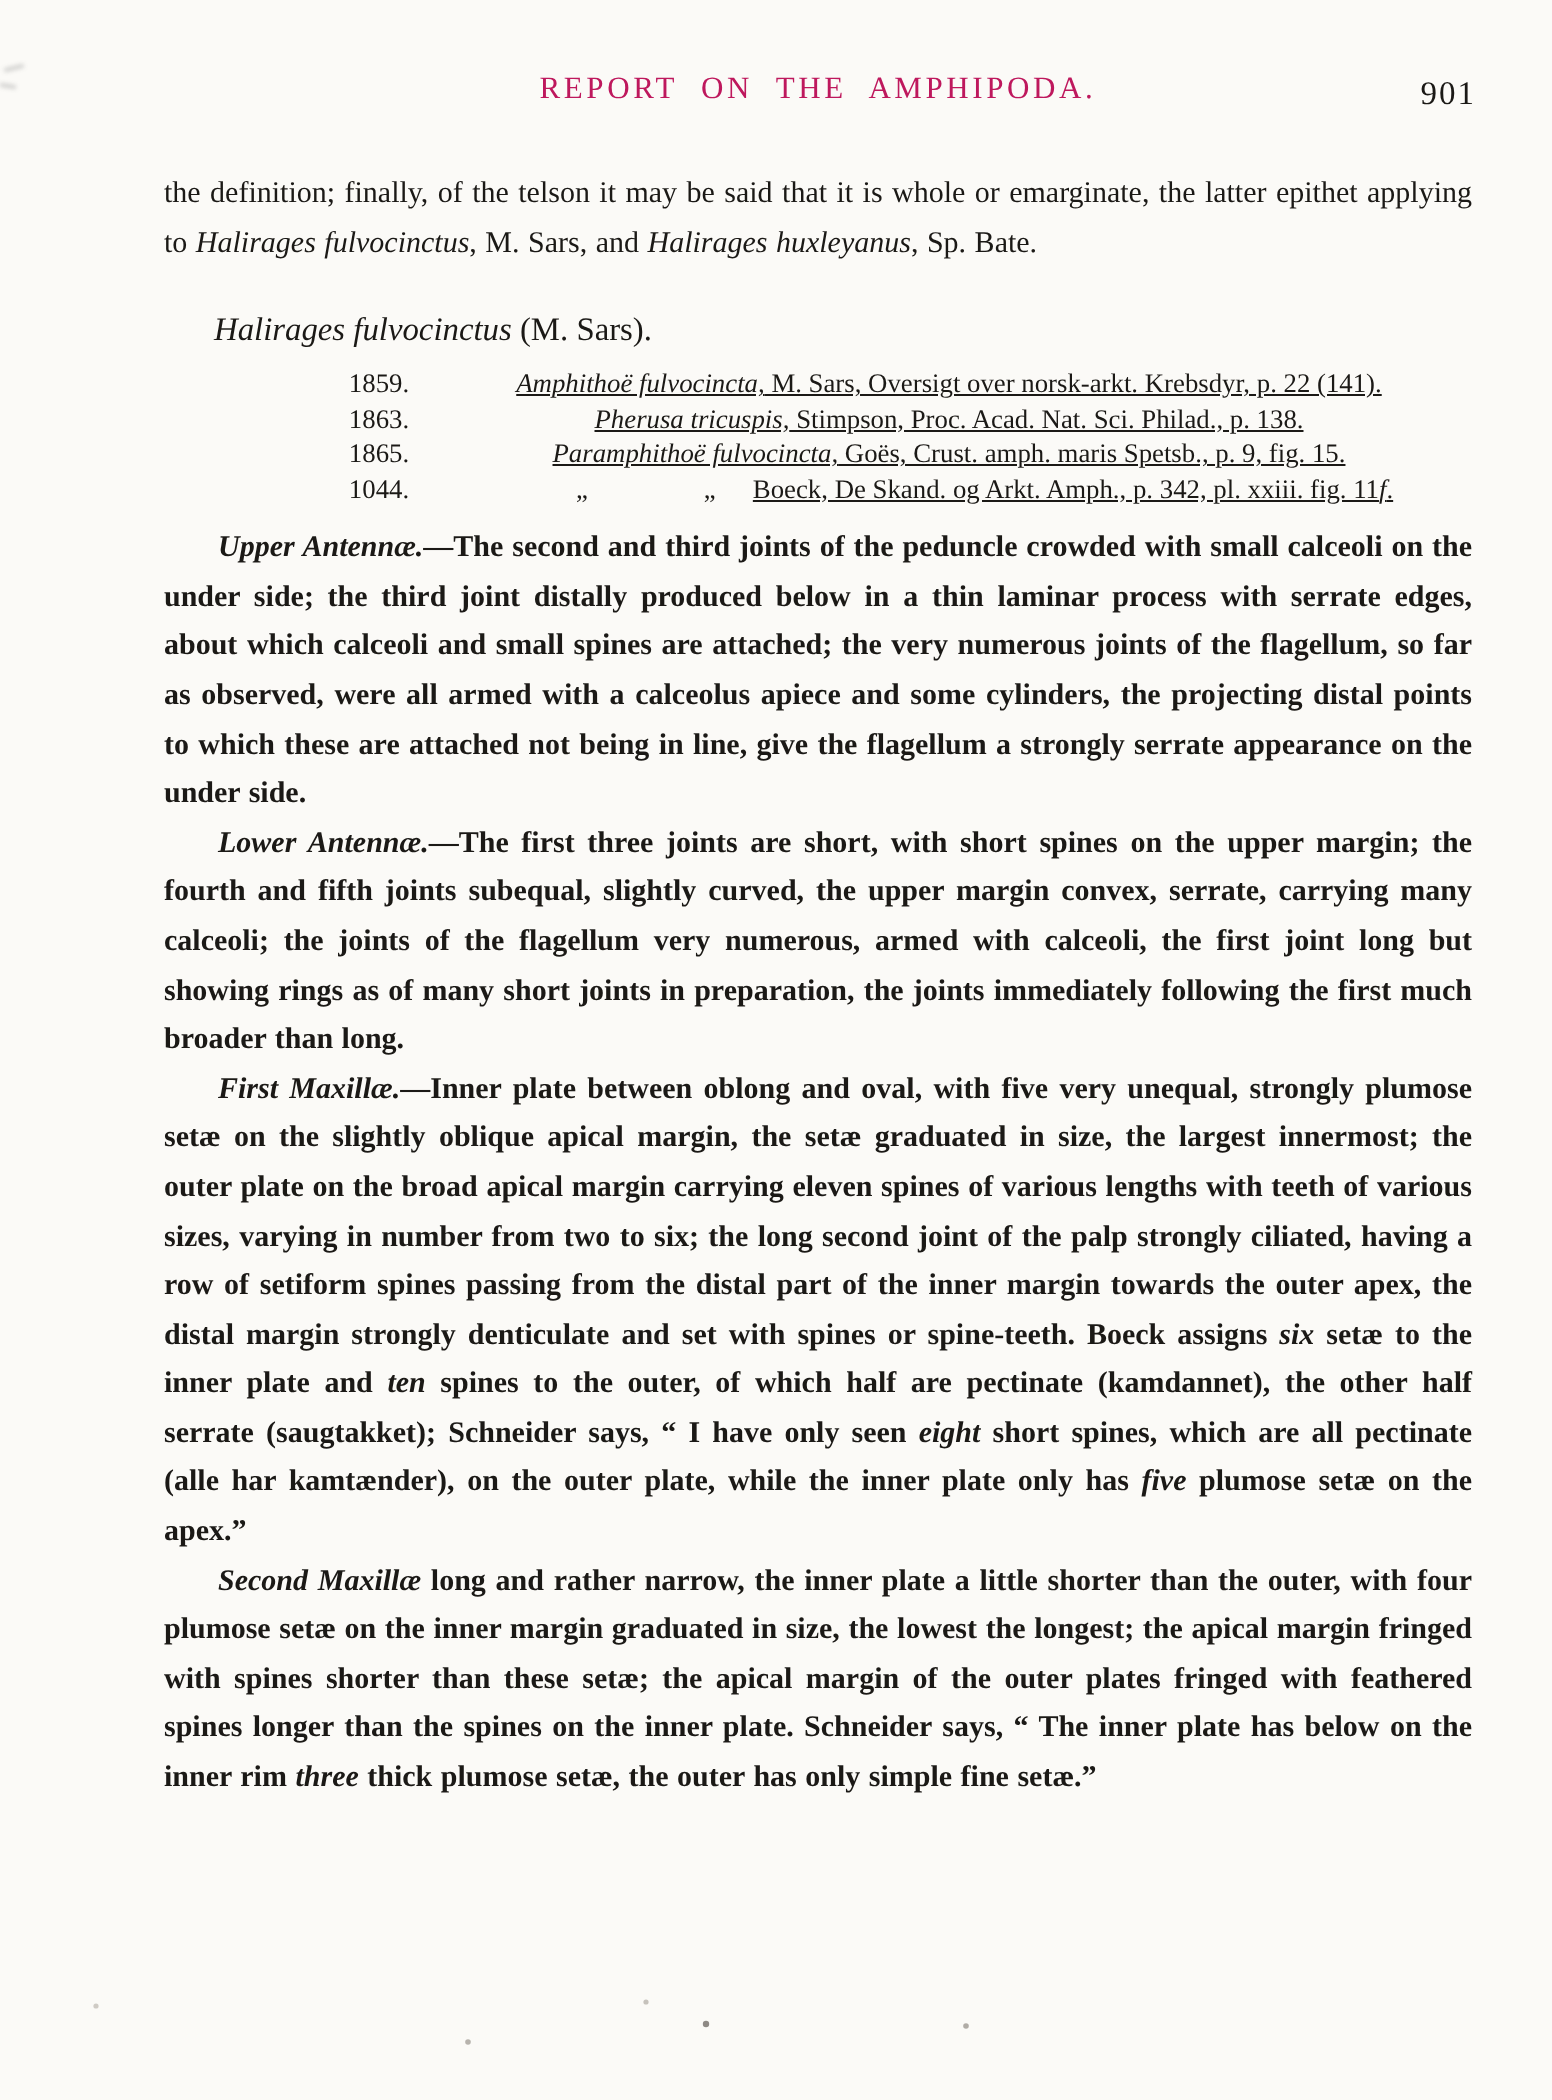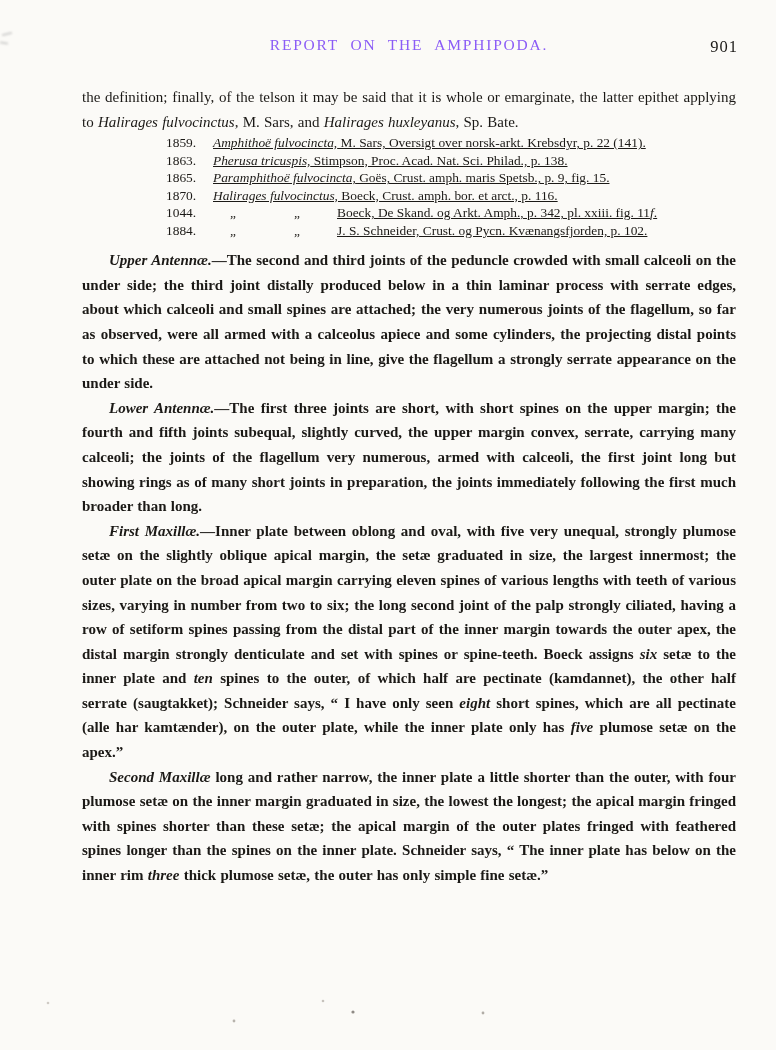--- a/index.html
+++ b/index.html
@@ -18,21 +18,21 @@
     box-sizing: border-box;
     background: #fbfaf7;
   }
   
   .header { position: relative; height: 22px; margin-bottom: 27px; }
   .running-title {
     text-align: center;
     font-size: 15.5px;
     letter-spacing: 1.8px;
     word-spacing: 6px;
-    color: #8b5cf6;
+    color: #be185d;
   }
   .page-number {
     position: absolute; right: -2px; top: 1px;
     font-size: 16.5px;
     letter-spacing: 1px;
     text-align: center;
   }
   
   .para {
     margin: 0;
@@ -49,20 +49,21 @@
     padding-left: 25px;
     font-size: 16.4px;
     font-weight: normal;
     line-height: 24px;
   }
   
   .synonymy {
     margin: 0 0 9px 84px;
     font-size: 13.4px;
     line-height: 17.5px;
+    text-align: center;
   }
   .syn-row { display: flex; }
   .syn-year { flex: none; width: 47px; }
   .syn-content { flex: 1; text-decoration: underline; }
   .ditto-cell { display: inline-block; width: 124px; }
   .ditto-cell .d1 { margin-left: 17px; }
   .ditto-cell .d2 { margin-left: 58px; }
   
   .smudge { position: absolute; left: 0; top: 30px; width: 14px; height: 26px; opacity: .45; }
   .smudge::before, .smudge::after {
@@ -88,45 +89,38 @@
   <div class="smudge"></div>
   <div class="specks"></div>
 
   <header class="header">
     <div class="running-title">REPORT ON THE AMPHIPODA.</div>
     <div class="page-number">901</div>
   </header>
 
   <p class="para"><span>the definition; finally, of the telson it may be said that it is whole or emarginate, the latter epithet applying to </span><span class="it">Halirages fulvocinctus</span><span>, M. Sars, and </span><span class="it">Halirages huxleyanus</span><span>, Sp. Bate.</span></p>
 
+  <h2 class="species-heading"><span class="it">Halirages fulvocinctus</span><span> (M. Sars).</span></h2>
 
   <div class="synonymy">
       <div class="syn-row">
         <span class="syn-year">1859.</span>
         <span class="syn-content"><span class="it">Amphithoë fulvocincta,</span><span> M. Sars, Oversigt over norsk-arkt. Krebsdyr, p. 22 (141).</span></span>
       </div>
       <div class="syn-row">
         <span class="syn-year">1863.</span>
         <span class="syn-content"><span class="it">Pherusa tricuspis,</span><span> Stimpson, Proc. Acad. Nat. Sci. Philad., p. 138.</span></span>
       </div>
       <div class="syn-row">
         <span class="syn-year">1865.</span>
         <span class="syn-content"><span class="it">Paramphithoë fulvocincta,</span><span> Goës, Crust. amph. maris Spetsb., p. 9, fig. 15.</span></span>
       </div>
       <div class="syn-row">
-        <span class="syn-year">1870.</span>
-        <span class="syn-content"><span class="it">Halirages fulvocinctus,</span><span> Boeck, Crust. amph. bor. et arct., p. 116.</span></span>
-      </div>
-      <div class="syn-row">
         <span class="syn-year">1044.</span>
         <span class="syn-content"><span class="ditto-cell"><span class="d1">„</span><span class="d2">„</span></span><span>Boeck, De Skand. og Arkt. Amph., p. 342, pl. xxiii. fig. 11</span><span class="it">f</span><span>.</span></span>
-      </div>
-      <div class="syn-row">
-        <span class="syn-year">1884.</span>
-        <span class="syn-content"><span class="ditto-cell"><span class="d1">„</span><span class="d2">„</span></span><span>J. S. Schneider, Crust. og Pycn. Kvænangsfjorden, p. 102.</span></span>
       </div>
     </div>
 
   <div class="body-paragraphs">
       <p class="para indent"><span class="it">Upper Antennæ.</span><span>—The second and third joints of the peduncle crowded with small calceoli on the under side; the third joint distally produced below in a thin laminar process with serrate edges, about which calceoli and small spines are attached; the very numerous joints of the flagellum, so far as observed, were all armed with a calceolus apiece and some cylinders, the projecting distal points to which these are attached not being in line, give the flagellum a strongly serrate appearance on the under side.</span></p>
       <p class="para indent"><span class="it">Lower Antennæ.</span><span>—The first three joints are short, with short spines on the upper margin; the fourth and fifth joints subequal, slightly curved, the upper margin convex, serrate, carrying many calceoli; the joints of the flagellum very numerous, armed with calceoli, the first joint long but showing rings as of many short joints in preparation, the joints immediately following the first much broader than long.</span></p>
       <p class="para indent"><span class="it">First Maxillæ.</span><span>—Inner plate between oblong and oval, with five very unequal, strongly plumose setæ on the slightly oblique apical margin, the setæ graduated in size, the largest innermost; the outer plate on the broad apical margin carrying eleven spines of various lengths with teeth of various sizes, varying in number from two to six; the long second joint of the palp strongly ciliated, having a row of setiform spines passing from the distal part of the inner margin towards the outer apex, the distal margin strongly denticulate and set with spines or spine-teeth. Boeck assigns </span><span class="it">six</span><span> setæ to the inner plate and </span><span class="it">ten</span><span> spines to the outer, of which half are pectinate (kamdannet), the other half serrate (saugtakket); Schneider says, “ I have only seen </span><span class="it">eight</span><span> short spines, which are all pectinate (alle har kamtænder), on the outer plate, while the inner plate only has </span><span class="it">five</span><span> plumose setæ on the apex.”</span></p>
       <p class="para indent"><span class="it">Second Maxillæ</span><span> long and rather narrow, the inner plate a little shorter than the outer, with four plumose setæ on the inner margin graduated in size, the lowest the longest; the apical margin fringed with spines shorter than these setæ; the apical margin of the outer plates fringed with feathered spines longer than the spines on the inner plate. Schneider says, “ The inner plate has below on the inner rim </span><span class="it">three</span><span> thick plumose setæ, the outer has only simple fine setæ.”</span></p>
     </div>
 </div>

